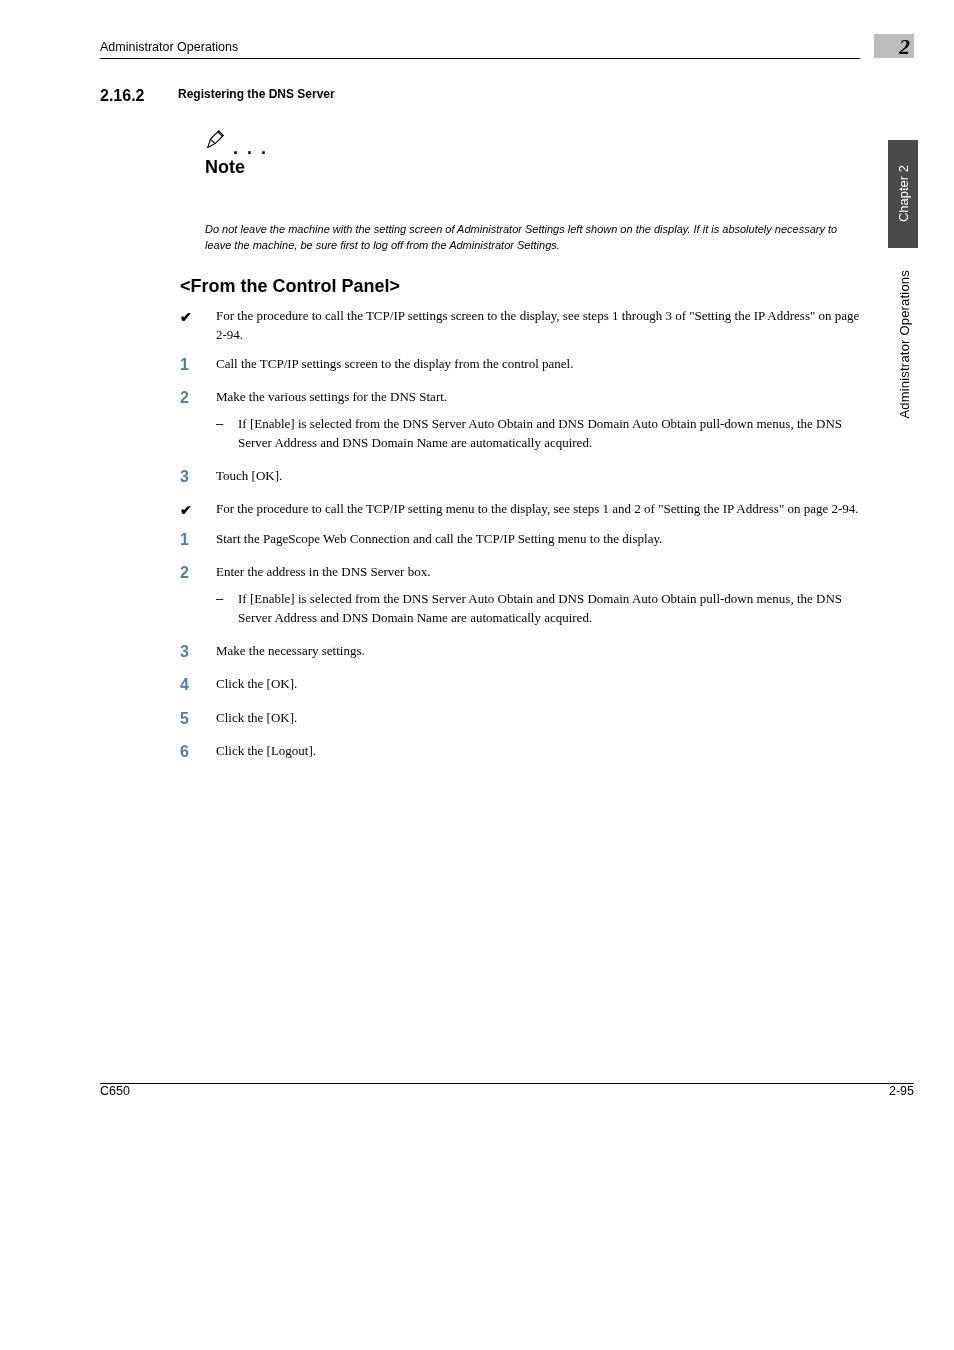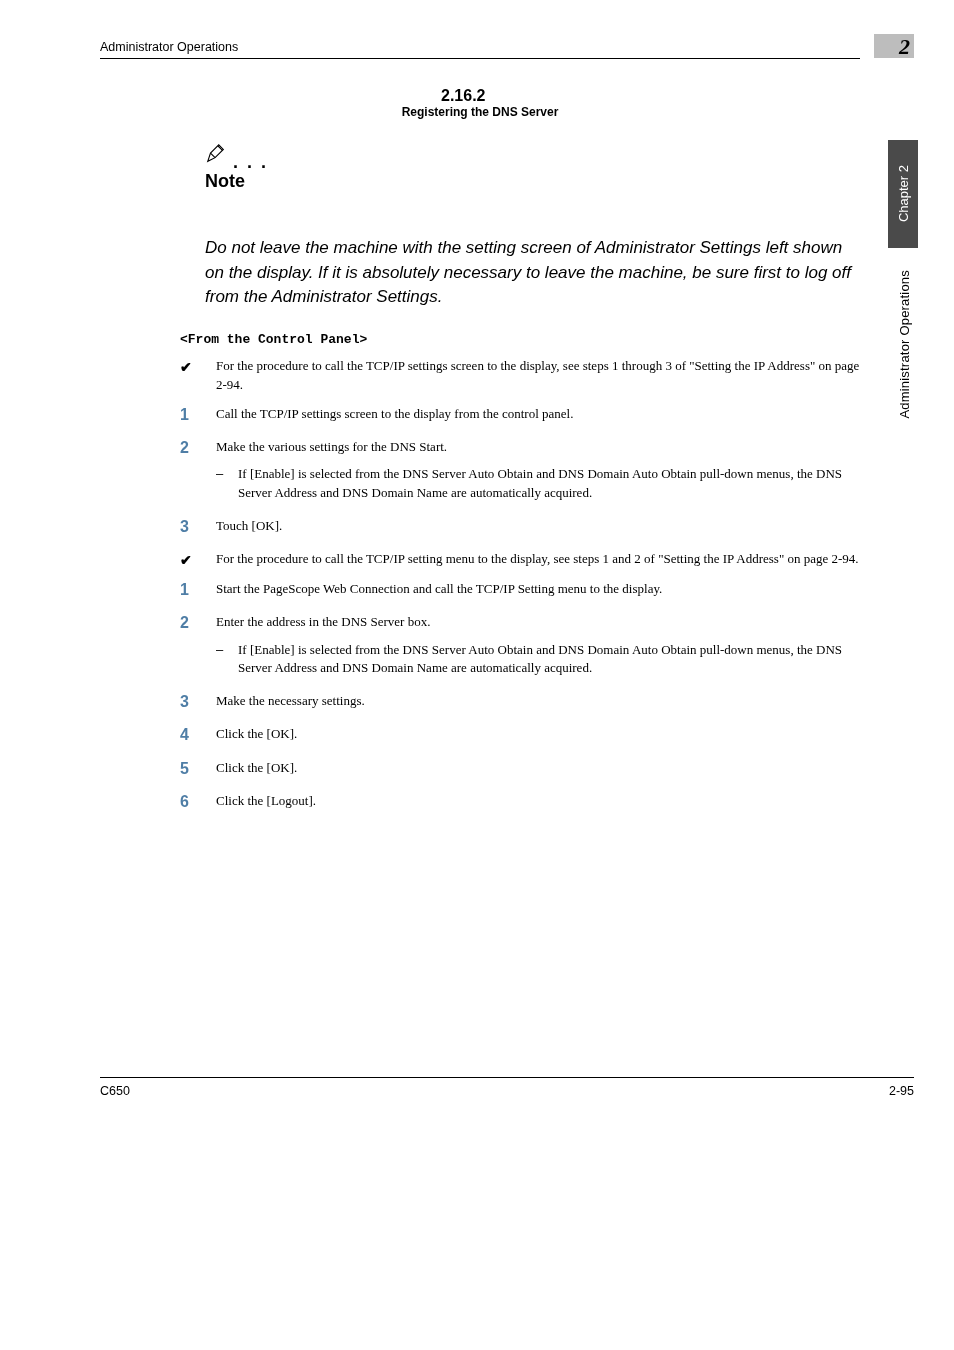--- a/index.html
+++ b/index.html
@@ -2,42 +2,42 @@
 <html><head>
 <meta charset="utf-8">
 <style>
   * { box-sizing: border-box; margin: 0; padding: 0; }
   html, body { width: 954px; height: 1350px; font-family: Arial, Helvetica, sans-serif; background: #fff; color: #000; }
   .page { position: relative; width: 954px; height: 1136px; }
   .content { position: absolute; left: 100px; top: 40px; width: 760px; }
   .running-head { font-size: 12.5px; padding-bottom: 4px; border-bottom: 1px solid #000; margin-bottom: 28px; }
   .corner-tab { position: absolute; right: 40px; top: 34px; width: 40px; height: 24px; background: #bdbdbd; }
   .corner-tab span { position: absolute; right: 4px; bottom: -2px; font: italic bold 22px Georgia, 'Times New Roman', serif; color: #000; }
-  .section-row { display: flex; align-items: center; margin-bottom: 24px; flex-direction: column; }
+  .section-row { display: flex; align-items: flex-start; margin-bottom: 24px; }
   .section-num { font-weight: bold; font-size: 16px; width: 78px; }
   .section-title { font-weight: bold; font-size: 12px; }
   .note-block { margin-left: 105px; margin-bottom: 22px; }
   .note-icon { display: flex; align-items: flex-end; gap: 6px; margin-bottom: 2px; }
   .note-icon svg { width: 22px; height: 22px; }
   .note-dots { font-size: 18px; font-weight: bold; letter-spacing: 2px; line-height: 10px; position: relative; top: -2px; }
   .note-label { font-weight: bold; font-size: 18px; margin-left: 0; margin-top: 2px; margin-bottom: 2px; }
-  .note-text { font-style: italic; font-size: 17px; line-height: 1.45; margin-top: 44px; }
-  .subhead { font-weight: bold; font-size: 13px; margin: 14px 0 10px 80px; font-family: Liberation Mono, monospace; }
+  .note-text { font-style: italic; font-size: 11px; line-height: 1.45; margin-top: 44px; }
+  .subhead { font-weight: bold; font-size: 18px; margin: 14px 0 10px 80px; }
   .bullet-row, .step-row, .dash-row { display: flex; align-items: flex-start; margin-left: 80px; margin-bottom: 10px; font-size: 13px; line-height: 1.45; }
   .step-row { margin-bottom: 14px; }
   .bullet-marker { width: 36px; font-weight: bold; font-size: 14px; flex-shrink: 0; }
   .step-marker { width: 36px; font-weight: bold; font-size: 16px; color: #4f7ea6; flex-shrink: 0; line-height: 1.2; }
   .dash-row { margin-left: 116px; margin-top: -6px; margin-bottom: 14px; }
   .dash-marker { width: 22px; flex-shrink: 0; }
   .text { flex: 1; font-family: Liberation Serif, serif; }
   .vert-label { writing-mode: vertical-rl; transform: rotate(180deg); font-size: 13px; letter-spacing: 0.2px; }
   .chapter-tab { position: absolute; right: 36px; top: 140px; width: 30px; height: 108px; background: #4a4a4a; color: #fff; display: flex; align-items: center; justify-content: center; }
   .chapter-tab span { writing-mode: vertical-rl; transform: rotate(180deg); font-size: 13px; }
   .ops-label { position: absolute; right: 42px; top: 270px; }
-  .footer { position: absolute; left: 100px; right: 40px; bottom: 38px; border-top: 1px solid #000; padding-top: 6px; display: flex; justify-content: space-between; font-size: 12.5px; }
+  .footer { position: absolute; left: 100px; right: 40px; bottom: 38px; border-top: 1px solid #000; display: flex; justify-content: space-between; font-size: 12.5px; }
 </style>
 </head>
 <body>
 
 <div class="page">
 
   <div class="content">
     <div class="running-head">Administrator Operations</div>
 
     <div class="section-row">

